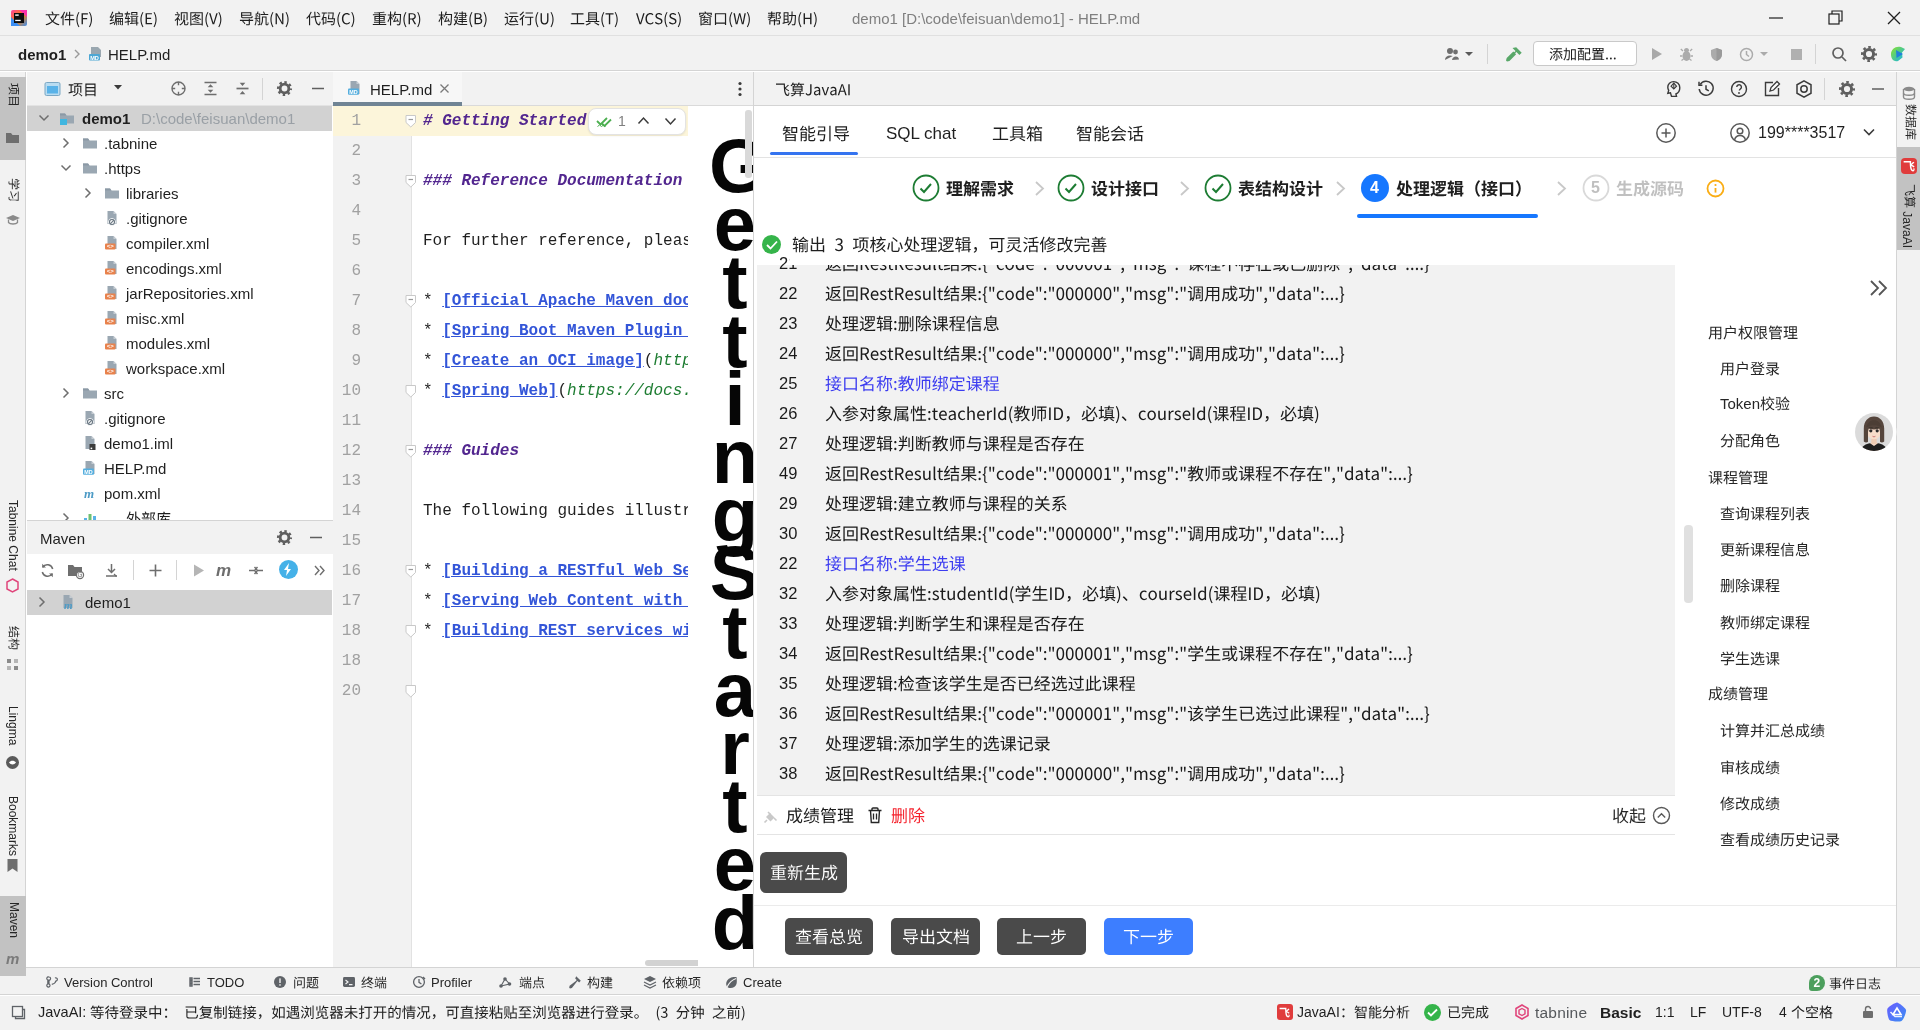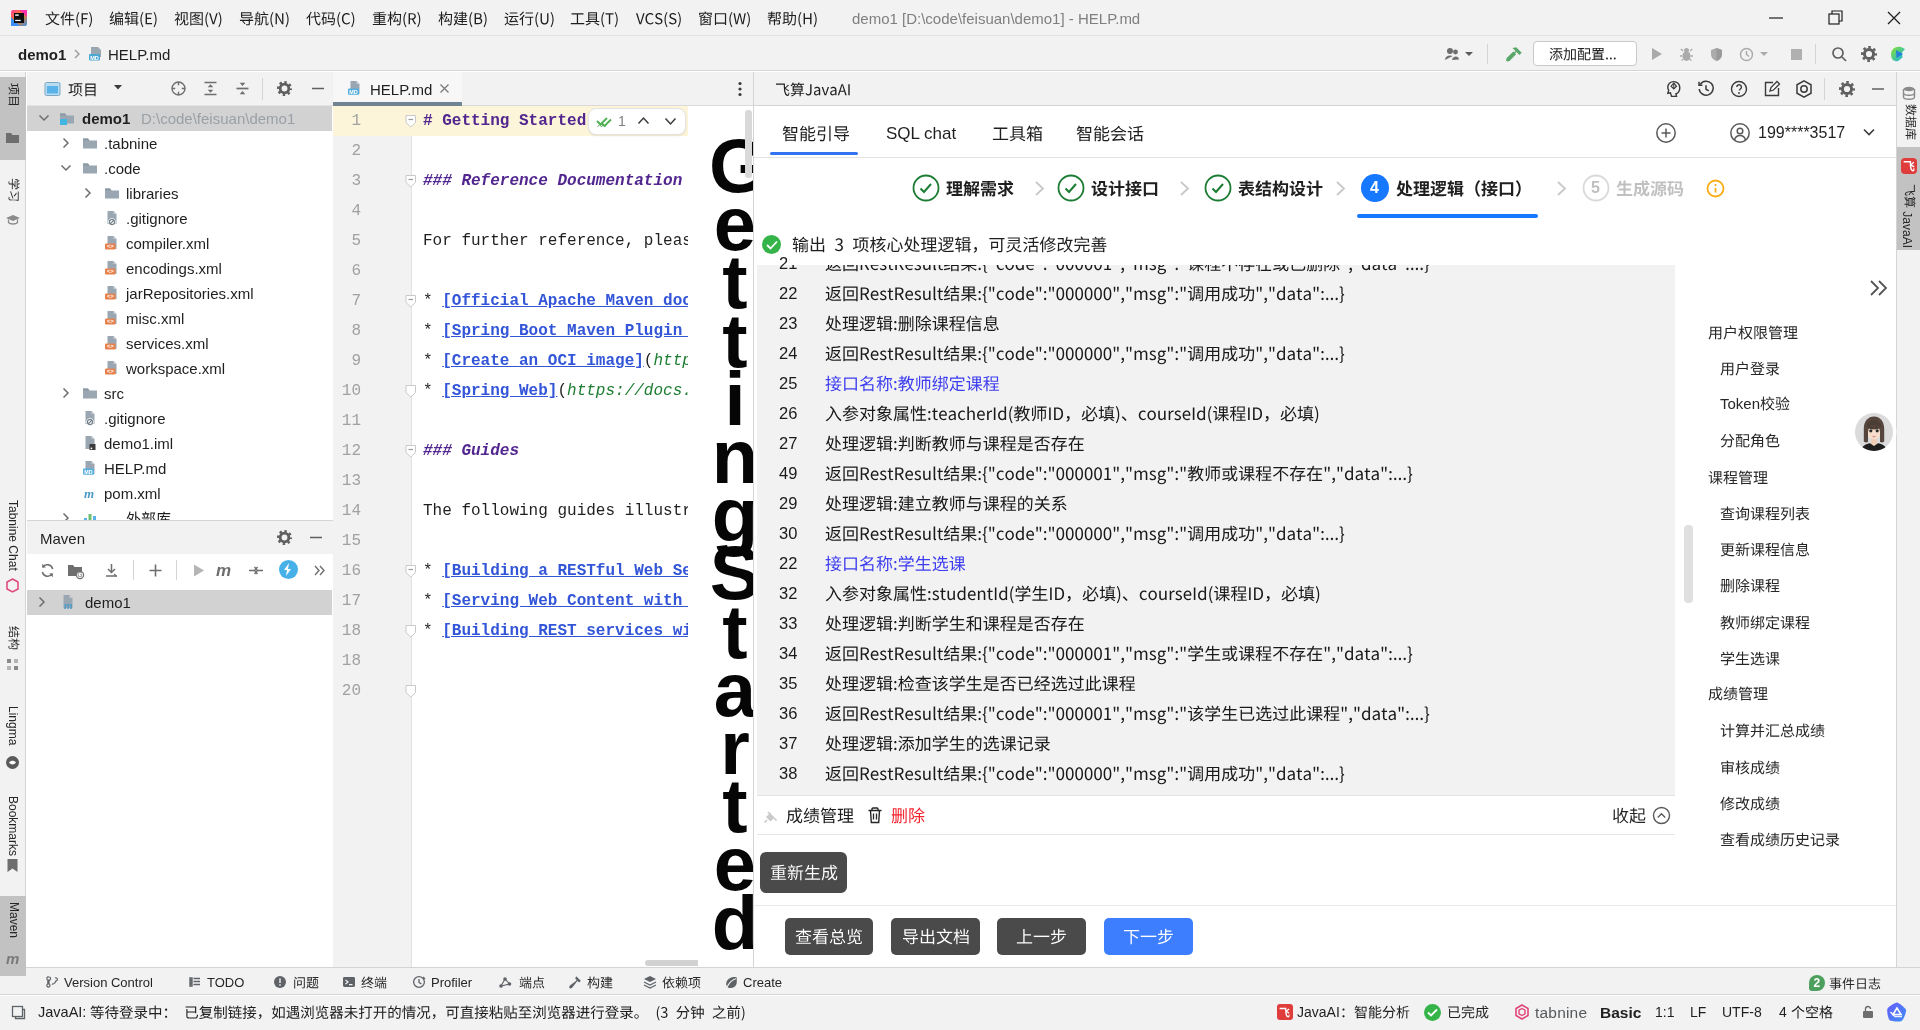--- a/index.html
+++ b/index.html
@@ -520,21 +520,21 @@
         <path d="M1 3.5h5l1.5 2H1z" fill="#8b99a5"></path>
       </svg></div>
     <div style="position:absolute;left:104px;top:135.8px;font:400 15px &quot;Liberation Sans&quot;,sans-serif;color:#1f1f1f;white-space:pre;line-height:15px;">.tabnine</div>
     <div style="position:absolute;left:58px;top:160px;width:16px;height:16px;line-height:0;"><svg width="16" height="16" viewBox="0 0 16 16" fill="none">
         <path d="M3.5 5.5L8 10l4.5-4.5" stroke="#6e6e6e" stroke-width="1.5" fill="none"></path>
       </svg></div>
     <div style="position:absolute;left:82px;top:160px;width:16px;height:16px;line-height:0;"><svg width="16" height="16" viewBox="0 0 16 16" fill="none">
         <path d="M1 3.5h5l1.5 2H15v8H1z" fill="#9aa7b2"></path>
         <path d="M1 3.5h5l1.5 2H1z" fill="#8b99a5"></path>
       </svg></div>
-    <div style="position:absolute;left:104px;top:160.8px;font:400 15px &quot;Liberation Sans&quot;,sans-serif;color:#1f1f1f;white-space:pre;line-height:15px;">.code</div>
+    <div style="position:absolute;left:104px;top:160.8px;font:400 15px &quot;Liberation Sans&quot;,sans-serif;color:#1f1f1f;white-space:pre;line-height:15px;">.https</div>
     <div style="position:absolute;left:80px;top:185px;width:16px;height:16px;line-height:0;"><svg width="16" height="16" viewBox="0 0 16 16" fill="none">
         <path d="M5.5 3.5l4.5 4.5-4.5 4.5" stroke="#6e6e6e" stroke-width="1.5" fill="none"></path>
       </svg></div>
     <div style="position:absolute;left:104px;top:185px;width:16px;height:16px;line-height:0;"><svg width="16" height="16" viewBox="0 0 16 16" fill="none">
         <path d="M1 3.5h5l1.5 2H15v8H1z" fill="#9aa7b2"></path>
         <path d="M1 3.5h5l1.5 2H1z" fill="#8b99a5"></path>
       </svg></div>
     <div style="position:absolute;left:126px;top:185.8px;font:400 15px &quot;Liberation Sans&quot;,sans-serif;color:#1f1f1f;white-space:pre;line-height:15px;">libraries</div>
     <div style="position:absolute;left:104px;top:210px;width:16px;height:16px;line-height:0;"><svg width="16" height="16" viewBox="0 0 16 16" fill="none">
         <path d="M3.5 1h6l3 3v10h-9z" fill="#9aa7b2"></path>
@@ -572,21 +572,21 @@
         <rect x="1" y="8.6" width="10.5" height="6" rx="1" fill="#e8824c"></rect>
         <text x="6.2" y="13.4" font-family="Liberation Sans" font-size="6" font-weight="bold" fill="#fff" text-anchor="middle">&lt;&gt;</text>
       </svg></div>
     <div style="position:absolute;left:126px;top:310.8px;font:400 15px &quot;Liberation Sans&quot;,sans-serif;color:#1f1f1f;white-space:pre;line-height:15px;">misc.xml</div>
     <div style="position:absolute;left:104px;top:335px;width:16px;height:16px;line-height:0;"><svg width="16" height="16" viewBox="0 0 16 16" fill="none">
         <path d="M3.5 1h6l3 3v10h-9z" fill="#9aa7b2"></path>
         <path d="M9.5 1l3 3h-3z" fill="#c6cdd3"></path>
         <rect x="1" y="8.6" width="10.5" height="6" rx="1" fill="#e8824c"></rect>
         <text x="6.2" y="13.4" font-family="Liberation Sans" font-size="6" font-weight="bold" fill="#fff" text-anchor="middle">&lt;&gt;</text>
       </svg></div>
-    <div style="position:absolute;left:126px;top:335.8px;font:400 15px &quot;Liberation Sans&quot;,sans-serif;color:#1f1f1f;white-space:pre;line-height:15px;">services.xml</div>
+    <div style="position:absolute;left:126px;top:335.8px;font:400 15px &quot;Liberation Sans&quot;,sans-serif;color:#1f1f1f;white-space:pre;line-height:15px;">modules.xml</div>
     <div style="position:absolute;left:104px;top:360px;width:16px;height:16px;line-height:0;"><svg width="16" height="16" viewBox="0 0 16 16" fill="none">
         <path d="M3.5 1h6l3 3v10h-9z" fill="#9aa7b2"></path>
         <path d="M9.5 1l3 3h-3z" fill="#c6cdd3"></path>
         <rect x="1" y="8.6" width="10.5" height="6" rx="1" fill="#e8824c"></rect>
         <text x="6.2" y="13.4" font-family="Liberation Sans" font-size="6" font-weight="bold" fill="#fff" text-anchor="middle">&lt;&gt;</text>
       </svg></div>
     <div style="position:absolute;left:126px;top:360.8px;font:400 15px &quot;Liberation Sans&quot;,sans-serif;color:#1f1f1f;white-space:pre;line-height:15px;">workspace.xml</div>
     <div style="position:absolute;left:58px;top:385px;width:16px;height:16px;line-height:0;"><svg width="16" height="16" viewBox="0 0 16 16" fill="none">
         <path d="M5.5 3.5l4.5 4.5-4.5 4.5" stroke="#6e6e6e" stroke-width="1.5" fill="none"></path>
       </svg></div>
@@ -755,21 +755,21 @@
     <div style="position:absolute;left:404px;top:564px;width:14px;height:14px;line-height:0;"><svg width="14" height="14" viewBox="0 0 14 14" fill="none">
         <path d="M2 1.5h9.5v7L6.8 13 2 8.5z" fill="#fff" stroke="#c9c9c9" stroke-width="1"></path>
         <path d="M4.5 5.5h4.5" stroke="#9a9a9a" stroke-width="1.2"></path>
       </svg></div>
     <div style="position:absolute;left:404px;top:624px;width:14px;height:14px;line-height:0;"><svg width="14" height="14" viewBox="0 0 14 14" fill="none">
         <path d="M2 1.5h9.5v7L6.8 13 2 8.5z" fill="#fff" stroke="#c9c9c9" stroke-width="1"></path>
       </svg></div>
     <div style="position:absolute;left:404px;top:684px;width:14px;height:14px;line-height:0;"><svg width="14" height="14" viewBox="0 0 14 14" fill="none">
         <path d="M2 1.5h9.5v7L6.8 13 2 8.5z" fill="#fff" stroke="#c9c9c9" stroke-width="1"></path>
       </svg></div>
-    <div style="position:absolute;left:423px;top:112.9px;width:265px;overflow:hidden;font:16px 'Liberation Mono',monospace;white-space:pre;line-height:16px"><span style="color:#52268f;font-weight:700;"># Getting Started</span></div>
+    <div style="position:absolute;left:423px;top:112.9px;width:265px;overflow:hidden;font:16px 'Liberation Mono',monospace;white-space:pre;line-height:16px"><span style="color:#52268f;font-weight:700;font-style:italic;"># Getting Started</span></div>
     <div style="position:absolute;left:423px;top:172.9px;width:265px;overflow:hidden;font:16px 'Liberation Mono',monospace;white-space:pre;line-height:16px"><span style="color:#52268f;font-weight:700;font-style:italic;">### Reference Documentation</span></div>
     <div style="position:absolute;left:423px;top:232.9px;width:265px;overflow:hidden;font:16px 'Liberation Mono',monospace;white-space:pre;line-height:16px"><span style="color:#1f1f1f;">For further reference, please consider</span></div>
     <div style="position:absolute;left:423px;top:292.9px;width:265px;overflow:hidden;font:16px 'Liberation Mono',monospace;white-space:pre;line-height:16px"><span style="color:#1f1f1f;">* </span><span style="color:#3355d8;font-weight:700;text-decoration:underline;">[Official Apache Maven documentation]</span></div>
     <div style="position:absolute;left:423px;top:322.9px;width:265px;overflow:hidden;font:16px 'Liberation Mono',monospace;white-space:pre;line-height:16px"><span style="color:#1f1f1f;">* </span><span style="color:#3355d8;font-weight:700;text-decoration:underline;">[Spring Boot Maven Plugin Reference Guide]</span></div>
     <div style="position:absolute;left:423px;top:352.9px;width:265px;overflow:hidden;font:16px 'Liberation Mono',monospace;white-space:pre;line-height:16px"><span style="color:#1f1f1f;">* </span><span style="color:#3355d8;font-weight:700;text-decoration:underline;">[Create an OCI image]</span><span style="color:#1f1f1f;">(</span><span style="color:#1e7d32;font-style:italic;">https://docs.spri</span></div>
     <div style="position:absolute;left:423px;top:382.9px;width:265px;overflow:hidden;font:16px 'Liberation Mono',monospace;white-space:pre;line-height:16px"><span style="color:#1f1f1f;">* </span><span style="color:#3355d8;font-weight:700;text-decoration:underline;">[Spring Web]</span><span style="color:#1f1f1f;">(</span><span style="color:#1e7d32;font-style:italic;">https://docs.spring.io/</span></div>
     <div style="position:absolute;left:423px;top:442.9px;width:265px;overflow:hidden;font:16px 'Liberation Mono',monospace;white-space:pre;line-height:16px"><span style="color:#52268f;font-weight:700;font-style:italic;">### Guides</span></div>
     <div style="position:absolute;left:423px;top:502.9px;width:265px;overflow:hidden;font:16px 'Liberation Mono',monospace;white-space:pre;line-height:16px"><span style="color:#1f1f1f;">The following guides illustrate how to</span></div>
     <div style="position:absolute;left:423px;top:562.9px;width:265px;overflow:hidden;font:16px 'Liberation Mono',monospace;white-space:pre;line-height:16px"><span style="color:#1f1f1f;">* </span><span style="color:#3355d8;font-weight:700;text-decoration:underline;">[Building a RESTful Web Service]</span></div>
     <div style="position:absolute;left:423px;top:592.9px;width:265px;overflow:hidden;font:16px 'Liberation Mono',monospace;white-space:pre;line-height:16px"><span style="color:#1f1f1f;">* </span><span style="color:#3355d8;font-weight:700;text-decoration:underline;">[Serving Web Content with Spring MVC]</span></div>

